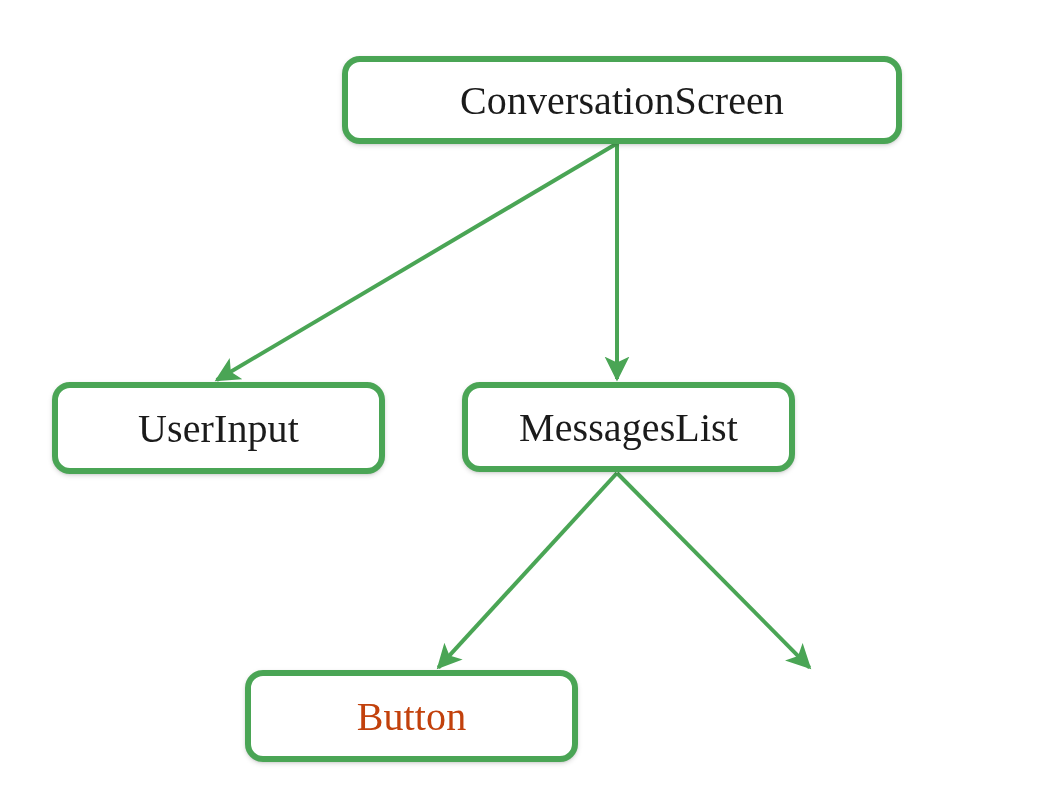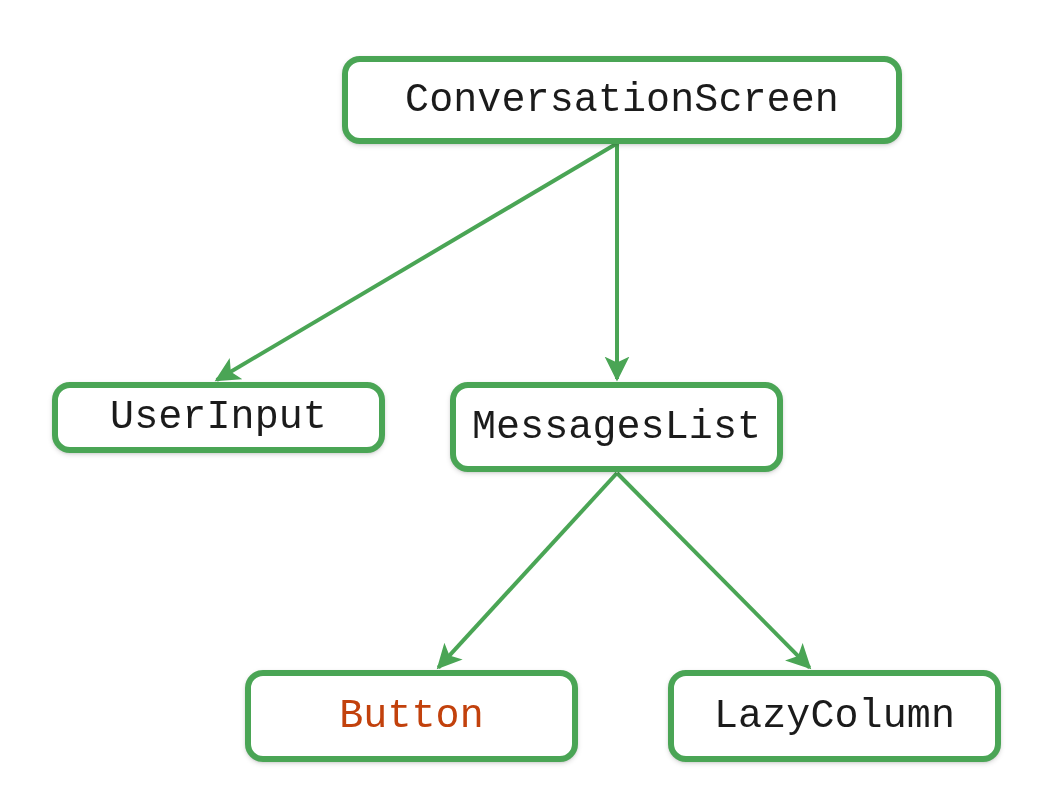--- a/index.html
+++ b/index.html
@@ -32,21 +32,21 @@
     border-style: solid;
     border-width: 6px;
     border-color: #4aa css-placeholder;
     border-radius: 18px;
     display: flex;
     align-items: center;
     justify-content: center;
     box-shadow: 0 2px 5px rgba(0,0,0,0.13), 0 1px 2px rgba(0,0,0,0.08);
   }
   .node-label {
-    font-family: Liberation Mono, monospace;
+    font-family: Liberation Serif, serif;
     color: #1b1b1b;
     white-space: nowrap;
     letter-spacing: 0.1px;
   }
 </style>
 </head>
 <body>
 
 <div id="canvas" style="background: rgb(255, 255, 255);">
 
@@ -61,29 +61,26 @@
         <line x1="617" y1="144" x2="617" y2="379" stroke="#4aa555" stroke-width="4" marker-end="url(#arrowhead)"></line>
         <line x1="617" y1="473" x2="438.35280999915335" y2="667.5269402231442" stroke="#4aa555" stroke-width="4" marker-end="url(#arrowhead)"></line>
         <line x1="617" y1="473" x2="809.5930573149808" y2="667.5785527512177" stroke="#4aa555" stroke-width="4" marker-end="url(#arrowhead)"></line>
       </g>
   </svg>
 
   <div class="node" style="left: 342px; top: 56px; width: 560px; height: 88px; border-color: rgb(74, 165, 85); background: rgb(255, 255, 255);">
     <span class="node-label" style="font-size: 40px; color: rgb(27, 27, 27);">ConversationScreen</span>
   </div>
 
-  <div class="node" style="left: 52px; top: 382px; width: 333px; height: 71px; border-color: rgb(74, 165, 85); background: rgb(255, 255, 255);">
+  <div class="node" style="left: 52px; top: 382px; width: 333px; height: 92px; border-color: rgb(74, 165, 85); background: rgb(255, 255, 255);">
     <span class="node-label" style="font-size: 40px; color: rgb(27, 27, 27);">UserInput</span>
   </div>
 
-  <div class="node" style="left: 450px; top: 382px; width: 333px; height: 90px; border-color: rgb(74, 165, 85); background: rgb(255, 255, 255);">
+  <div class="node" style="left: 462px; top: 382px; width: 333px; height: 90px; border-color: rgb(74, 165, 85); background: rgb(255, 255, 255);">
     <span class="node-label" style="font-size: 40px; color: rgb(27, 27, 27);">MessagesList</span>
   </div>
 
   <div class="node" style="left: 245px; top: 670px; width: 333px; height: 92px; border-color: rgb(74, 165, 85); background: rgb(255, 255, 255);">
     <span class="node-label" style="font-size: 40px; color: #c2410c;">Button</span>
   </div>
 
-  <div class="node" style="left: 668px; top: 670px; width: 333px; height: 92px; border-color: rgb(74, 165, 85); background: rgb(255, 255, 255);">
-    <span class="node-label" style="font-size: 40px; color: rgb(27, 27, 27);">LazyColumn</span>
-  </div>
 
 </div>
 
 </body></html>

